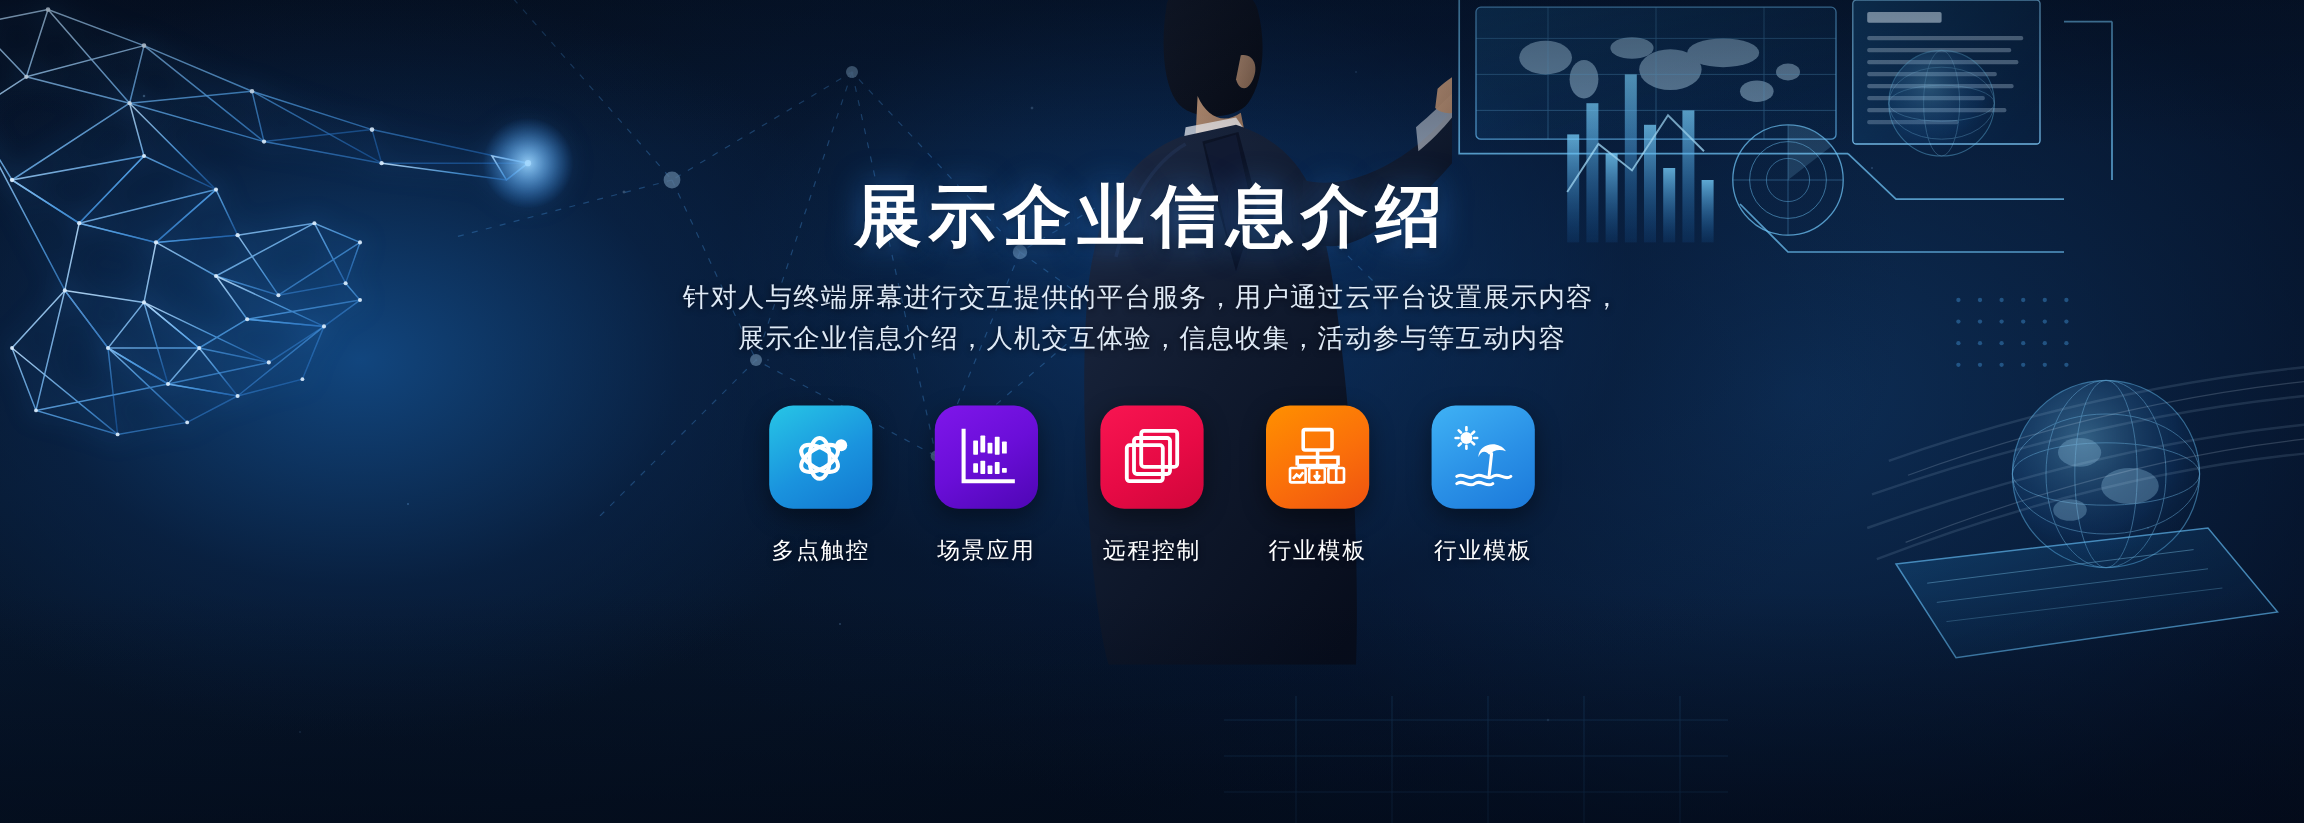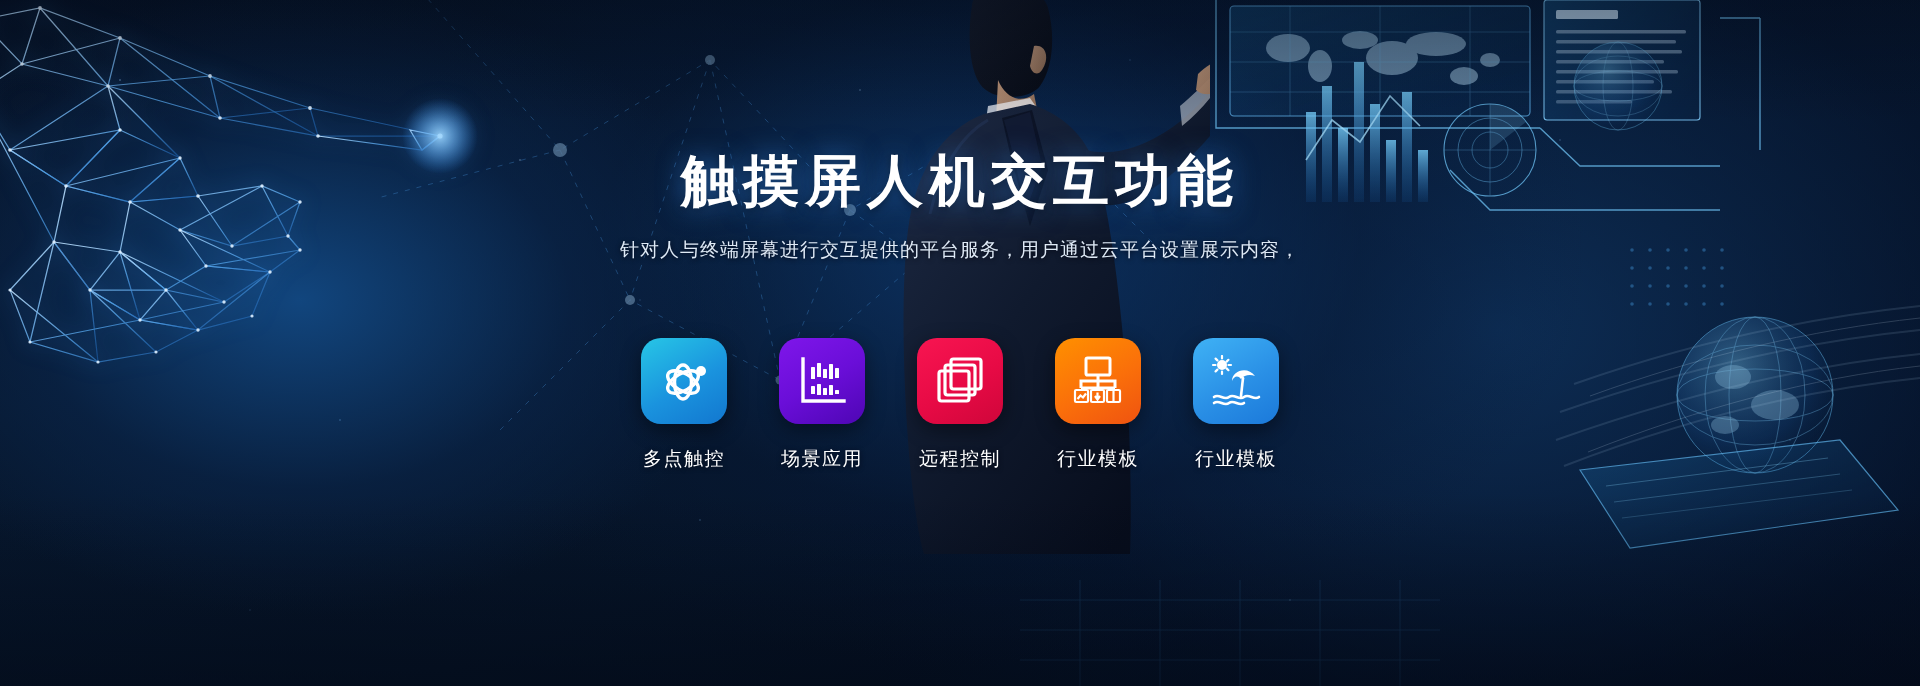--- a/index.html
+++ b/index.html
@@ -96,21 +96,21 @@
     text-shadow:
       0 0 26px rgba(60,150,255,.55),
       0 2px 8px rgba(0,0,0,.55);
   }
 
   .subtitle {
     position:absolute;
     left:0; right:0; top:232px;
     text-align:center;
     color:#dfeaf6;
-    font-size:19px;
+    font-size:22px;
     line-height:34px;
     letter-spacing:1px;
     text-shadow:0 1px 5px rgba(0,4,14,.85);
   }
   .subtitle .line { display:block; white-space:nowrap; }
 
   
   .features {
     position:absolute;
     left:0; right:0; top:338px;
@@ -452,25 +452,26 @@
     <path d="M318 80 C330 68 344 62 352 66 C360 70 356 84 344 94 C334 102 322 102 316 96 Z" fill="url(#skinG)" opacity="0.95"></path>
 
     <path d="M108 126 C80 142 60 176 50 220" stroke="#2c4066" stroke-width="3" opacity="0.35" fill="none"></path>
   </svg>
 
   <div class="vignette"></div>
 
   <div class="content">
 
     <div class="headline">
-      <h1 class="title">触摸屏人机交互功能</h1>
+      <h1 class="title">展示企业信息介绍</h1>
     </div>
 
     <div class="subtitle">
       <span class="line">针对人与终端屏幕进行交互提供的平台服务，用户通过云平台设置展示内容，</span>
+      <span class="line">展示企业信息介绍，人机交互体验，信息收集，活动参与等互动内容</span>
     </div>
 
     <div class="features">
 
       <div class="feature">
         <div class="tile" style="background:linear-gradient(150deg,#27c6e6 0%,#1a93de 55%,#1277cf 100%);">
           <svg width="52" height="52" viewBox="0 0 52 52">
             <g stroke="#ffffff" stroke-width="3.4" fill="none">
               <ellipse cx="25" cy="27" rx="8.5" ry="17" transform="rotate(0 25 27)"></ellipse>
               <ellipse cx="25" cy="27" rx="8.5" ry="17" transform="rotate(60 25 27)"></ellipse>

